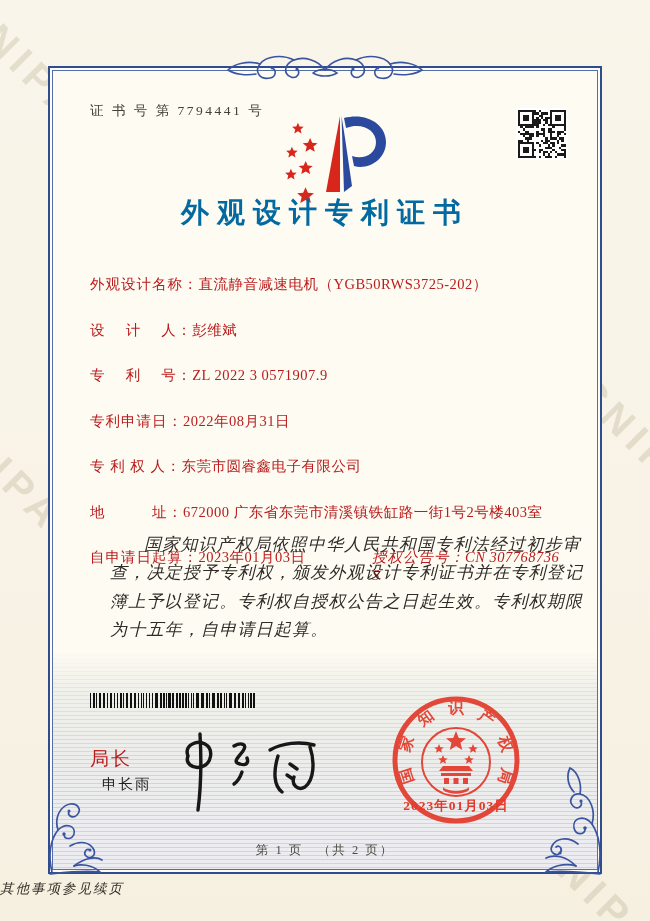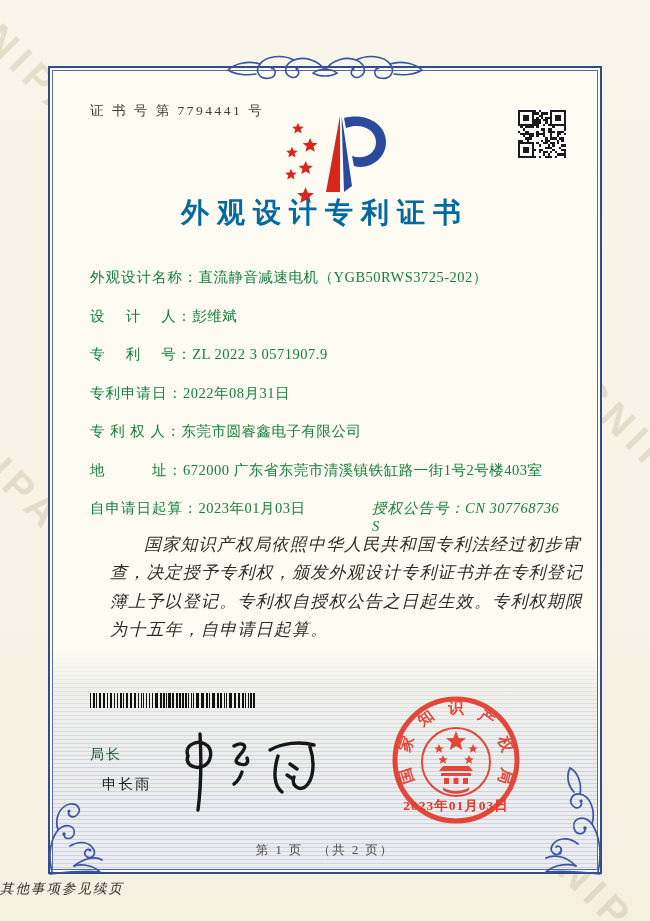--- a/index.html
+++ b/index.html
@@ -22,33 +22,33 @@
         linear-gradient(180deg,rgba(196,204,196,0.30) 0%,rgba(222,225,242,0.55) 100%);}
   .content{position:absolute;inset:0;z-index:3;}
   
   .cert-no{position:absolute;left:40px;top:34px;font-size:13.5px;letter-spacing:2.5px;color:#44403a;}
   .logo{position:absolute;left:232px;top:40px;}
   .qr{position:absolute;left:466px;top:40px;width:48px;height:48px;background:#fff;padding:2px;}
   .title{position:absolute;left:0;top:126px;width:100%;text-align:center;
          font-size:28px;font-weight:bold;letter-spacing:8px;color:#0369a1;}
   
   .fields{position:absolute;left:40px;top:200px;width:478px;}
-  .frow{position:relative;height:38.5px;font-size:14.5px;color:#15803d;letter-spacing:1px;}
+  .frow{position:relative;height:38.5px;font-size:14.5px;color:#b91c1c;letter-spacing:1px;margin-top:7px;}
   .frow .lab{display:inline-block;}
   .frow .val{letter-spacing:0.5px;}
   .grant-no{position:absolute;left:282px;top:0;font-style:italic;}
   
   .paras{position:absolute;left:32px;top:463px;width:478px;font-style:italic;
          font-size:17px;line-height:1.67;color:#2e2b28;letter-spacing:1.2px;margin-left:28px;}
   .paras p{margin:0;text-indent:2em;}
   
   .barcode{position:absolute;left:40px;top:625px;width:166px;height:15px;}
   
   .director-label{position:absolute;left:40px;top:678px;font-family:"Liberation Sans","DejaVu Sans",sans-serif;
-        font-size:14px;letter-spacing:2px;color:#14532d;}
+        font-size:19px;letter-spacing:2px;color:#b91c1c;}
   .director-name{position:absolute;left:52px;top:707px;font-family:"Liberation Sans","DejaVu Sans",sans-serif;
         font-size:14.5px;letter-spacing:2px;color:#222;}
   .signature{position:absolute;left:104px;top:652px;}
   
   .seal{position:absolute;left:333px;top:616px;}
   .seal text{font-family:"Liberation Serif","DejaVu Serif",serif;}
   
   .page-info{position:absolute;left:0;top:774px;width:100%;text-align:center;
         font-size:12.5px;letter-spacing:2px;color:#4c4842;}
   .footer-note{position:absolute;left:0;top:880px;width:100%;z-index:3;

